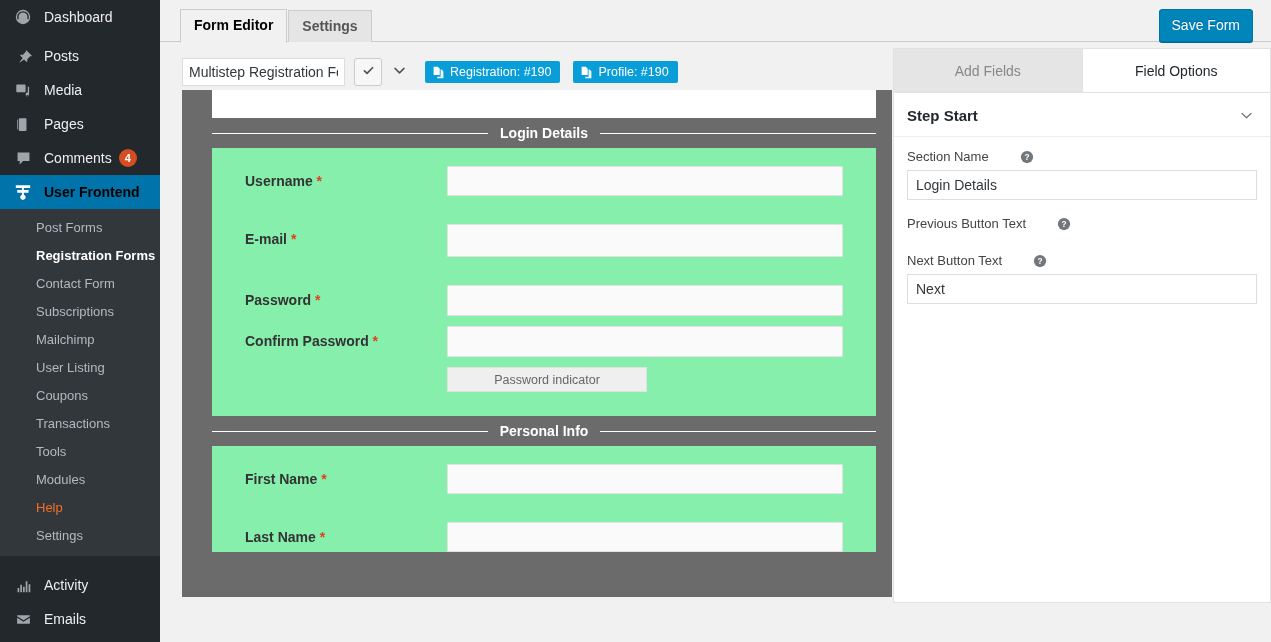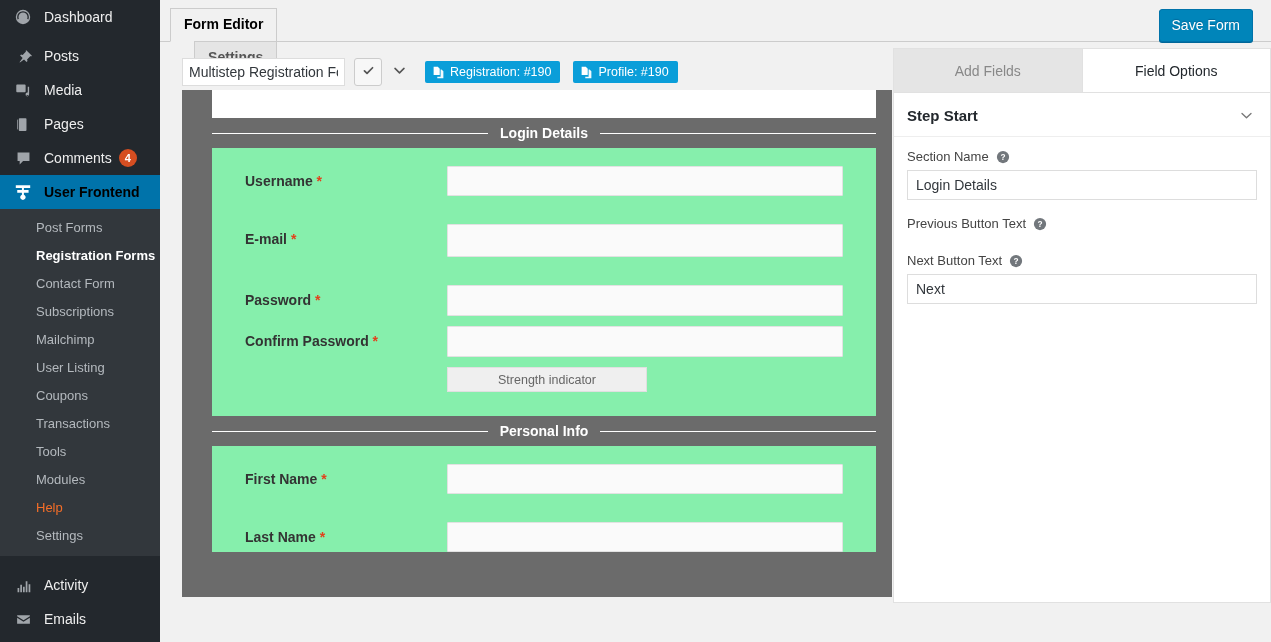--- a/index.html
+++ b/index.html
@@ -81,23 +81,23 @@
 
   
   .wrap {
     position: absolute; left: 160px; top: 0;
     width: 1111px; height: 642px;
     background: #f1f1f1;
   }
 
   
   .nav-tabs {
-    position: absolute; left: 10px; top: 8px;
+    position: absolute; left: 20px; top: 8px;
     height: 34px;
-    display: flex; align-items: flex-end; flex-direction: column;
+    display: flex; align-items: flex-end;
   }
   .nav-tab {
     display: inline-block;
     padding: 7px 13px 8px 13px;
     font-size: 14px;
     line-height: 16px;
     font-weight: 600;
     border: 1px solid #ccc;
     border-bottom: none;
     background: #e5e5e5;
@@ -318,20 +318,21 @@
     font-weight: 700;
     color: #23282d;
   }
   .rp-head .rp-chev { color: #777; display: flex; cursor: pointer; }
   .rp-field { padding: 12px 13px 0 13px; }
   .rp-label {
     display: flex; align-items: center;
     font-size: 13px;
     color: #444;
     margin-bottom: 6px;
+    gap: 24px;
   }
   .rp-label .help-ico {
     margin-left: 7px;
     display: flex; align-items: center;
     color: #72777c;
     cursor: pointer;
   }
   .rp-input {
     width: 100%; height: 30px;
     border: 1px solid #ddd;
@@ -531,21 +532,21 @@
           <div class="pv-row tight">
             <div class="pv-label">
               <span>Confirm Password</span>
               <span class="req">*</span>
             </div>
             <div class="pv-input" style="height:31px"></div>
           </div>
 
           <div class="pv-row" style="margin-bottom:6px">
             <div class="pv-label"></div>
-            <div class="pv-strength">Strength indicator</div>
+            <div class="pv-strength">Password indicator</div>
           </div>
         </div>
 
         <div class="pv-section-head">
           <span class="rule l"></span>
           <span class="rule r"></span>
           <span class="stxt">Personal Info</span>
         </div>
 
         <div class="pv-body" style="padding-bottom:0">

